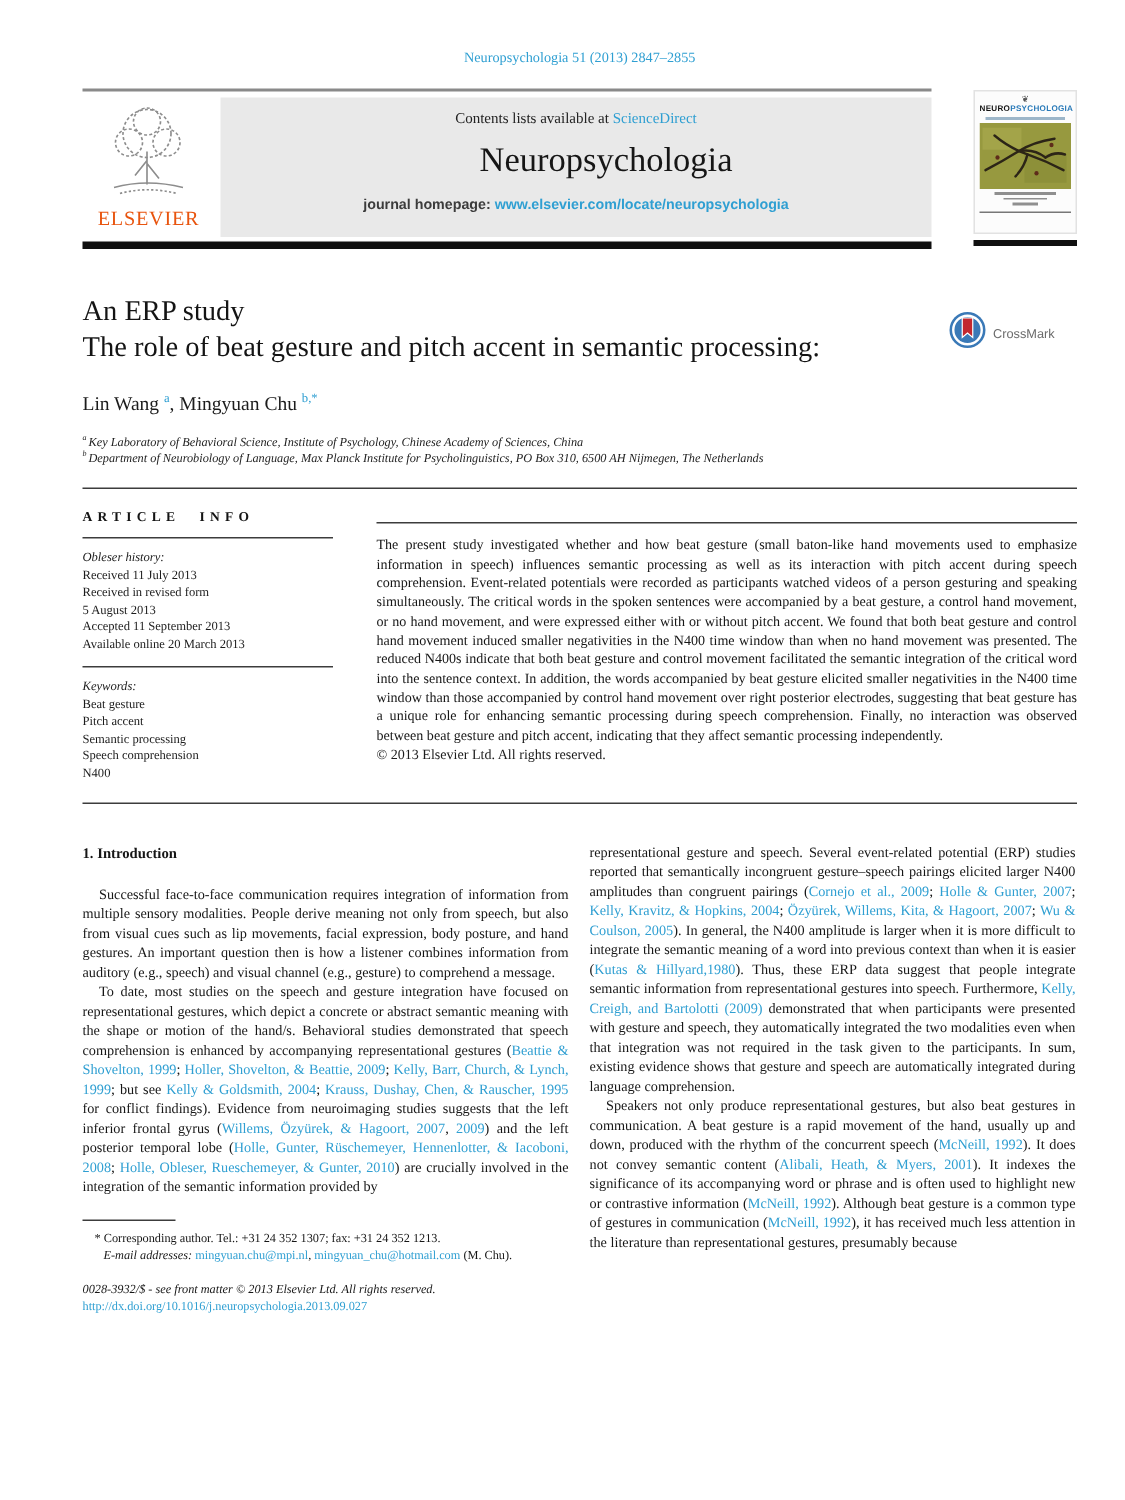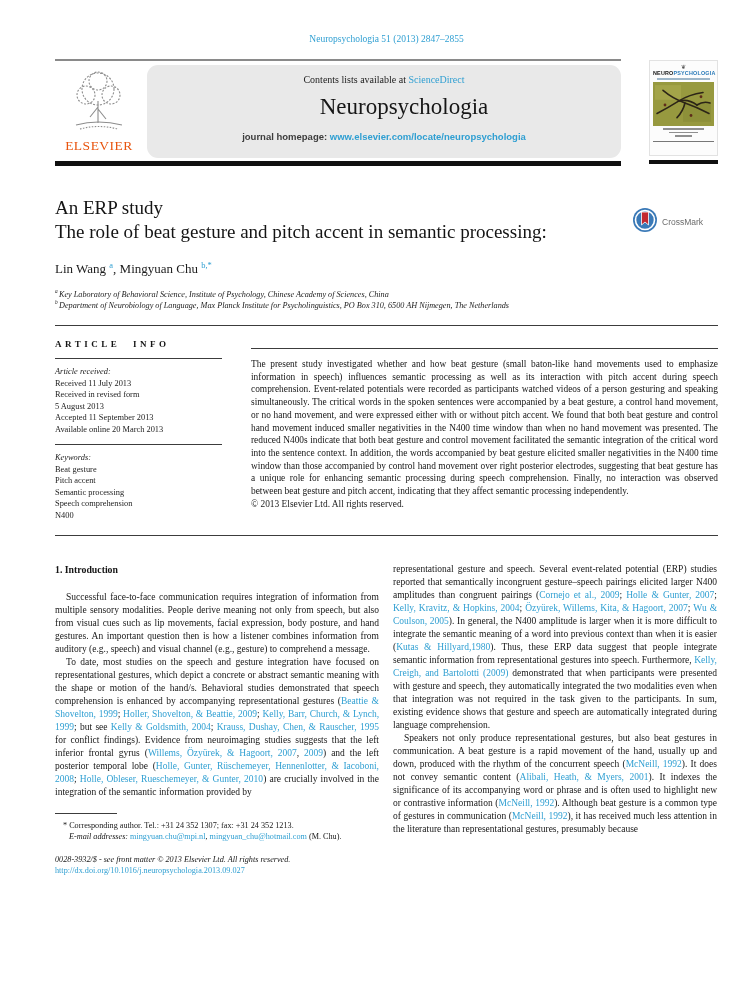--- a/index.html
+++ b/index.html
@@ -16,21 +16,21 @@
 
   
   .jcite{margin-top:34px;text-align:center;font-size:9.5px;color:var(--link);}
   .mast-row{display:flex;margin-top:15px;}
   .mast-left{width:566px;}
   .top-rule{height:2px;background:#8a8a8a;}
   .mast-flex{display:flex;margin-top:4px;}
   .els-logo{width:88px;padding-top:2px;text-align:center;}
   .els-logo svg{display:block;margin:0 auto;}
   .els-word{font-size:13.5px;color:var(--orange);letter-spacing:0.5px;margin-top:1px;font-family:"Liberation Serif",serif;}
-  .graybox{flex:1;background:var(--graybox);margin-left:4px;height:93px;text-align:center;padding-top:9px;border-radius:11px;}
+  .graybox{flex:1;background:var(--graybox);margin-left:4px;height:93px;text-align:center;padding-top:9px;}
   .contents-line{font-size:10px;color:#222;}
   .contents-line .sd{color:var(--link);}
   .jname{font-size:23px;color:#161616;margin-top:9px;padding-left:40px;}
   .homepage{font-size:9.5px;font-family:"Liberation Sans","DejaVu Sans",sans-serif;font-weight:bold;color:#3c3c3c;margin-top:11px;}
   .homepage .url{color:var(--link);font-weight:bold;}
   .mast-bar{height:5px;background:var(--bar);margin-top:3px;}
   .cover{width:69px;margin-left:28px;margin-top:1px;}
   .cover-card{width:69px;height:96px;background:#fcfcfc;border:1px solid #e2e2e2;padding:3px 3px 2px 3px;text-align:center;}
   .crest{font-size:6px;color:#555;line-height:6px;}
   .cover-title{font-family:"Liberation Sans","DejaVu Sans",sans-serif;font-weight:bold;font-size:5.4px;letter-spacing:0.2px;line-height:7px;white-space:nowrap;}
@@ -184,21 +184,21 @@
     <div><span class="sup">b </span>Department of Neurobiology of Language, Max Planck Institute for Psycholinguistics, PO Box 310, 6500 AH Nijmegen, The Netherlands</div>
   </div>
 
   <div class="rule full"></div>
 
   <div class="info-abs">
     <div class="info-col">
       <div class="blockhead">ARTICLE INFO</div>
       <div class="info-rule"></div>
       <div class="history">
-        <div class="lab">Article received:</div>
+        <div class="lab">Obleser history:</div>
         <div>Received 11 July 2013</div>
         <div>Received in revised form</div>
         <div>5 August 2013</div>
         <div>Accepted 11 September 2013</div>
         <div>Available online 20 March 2013</div>
       </div>
       <div class="info-rule"></div>
       <div class="keywords">
         <div class="lab">Keywords:</div>
         <div>Beat gesture</div>

